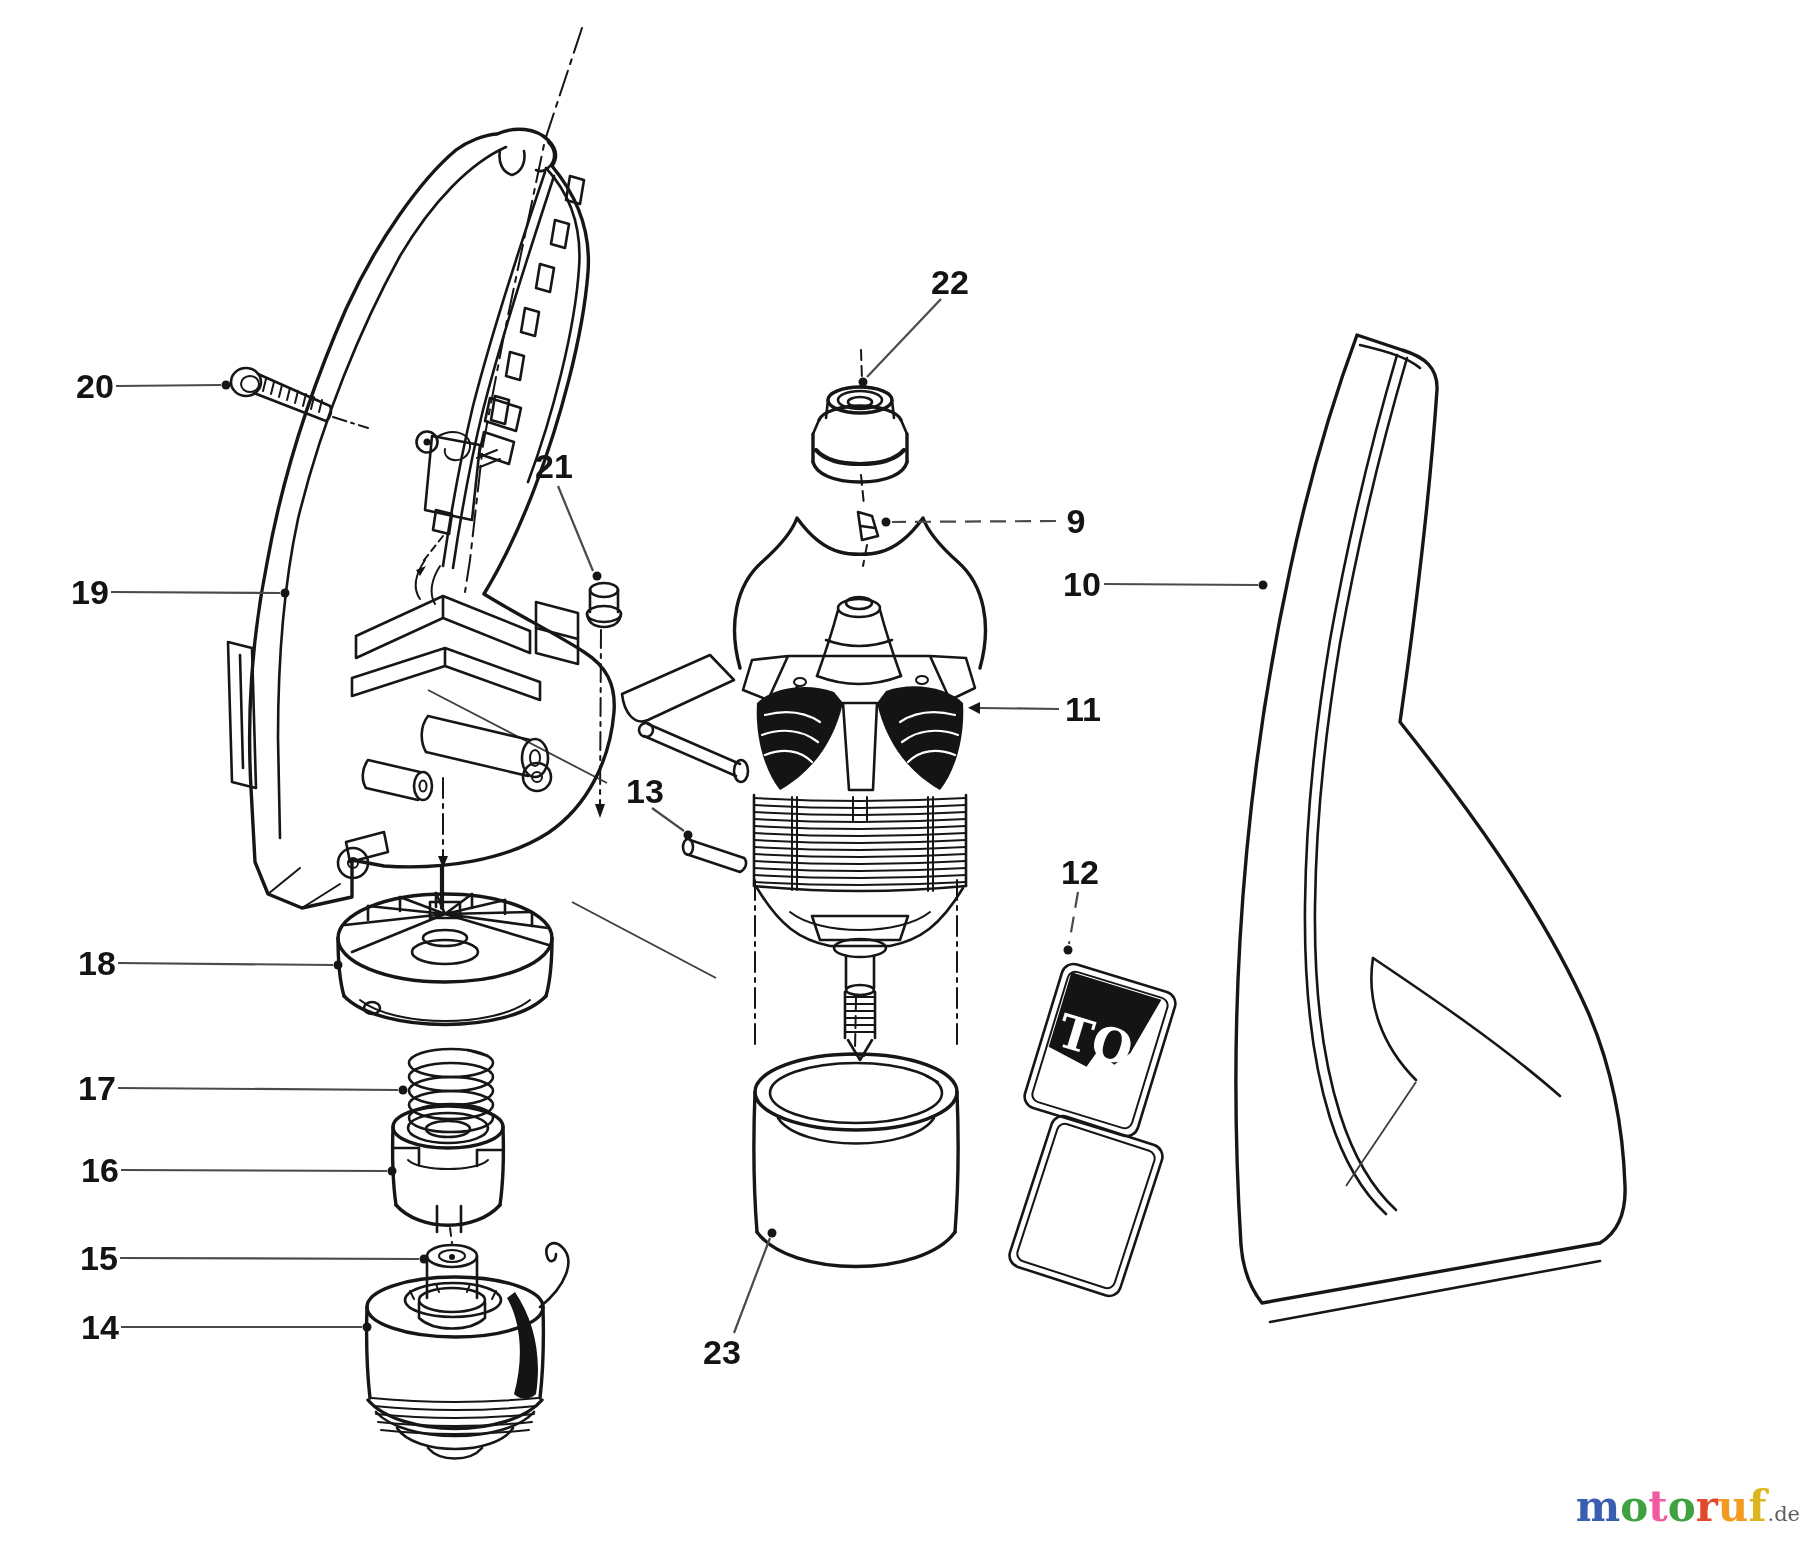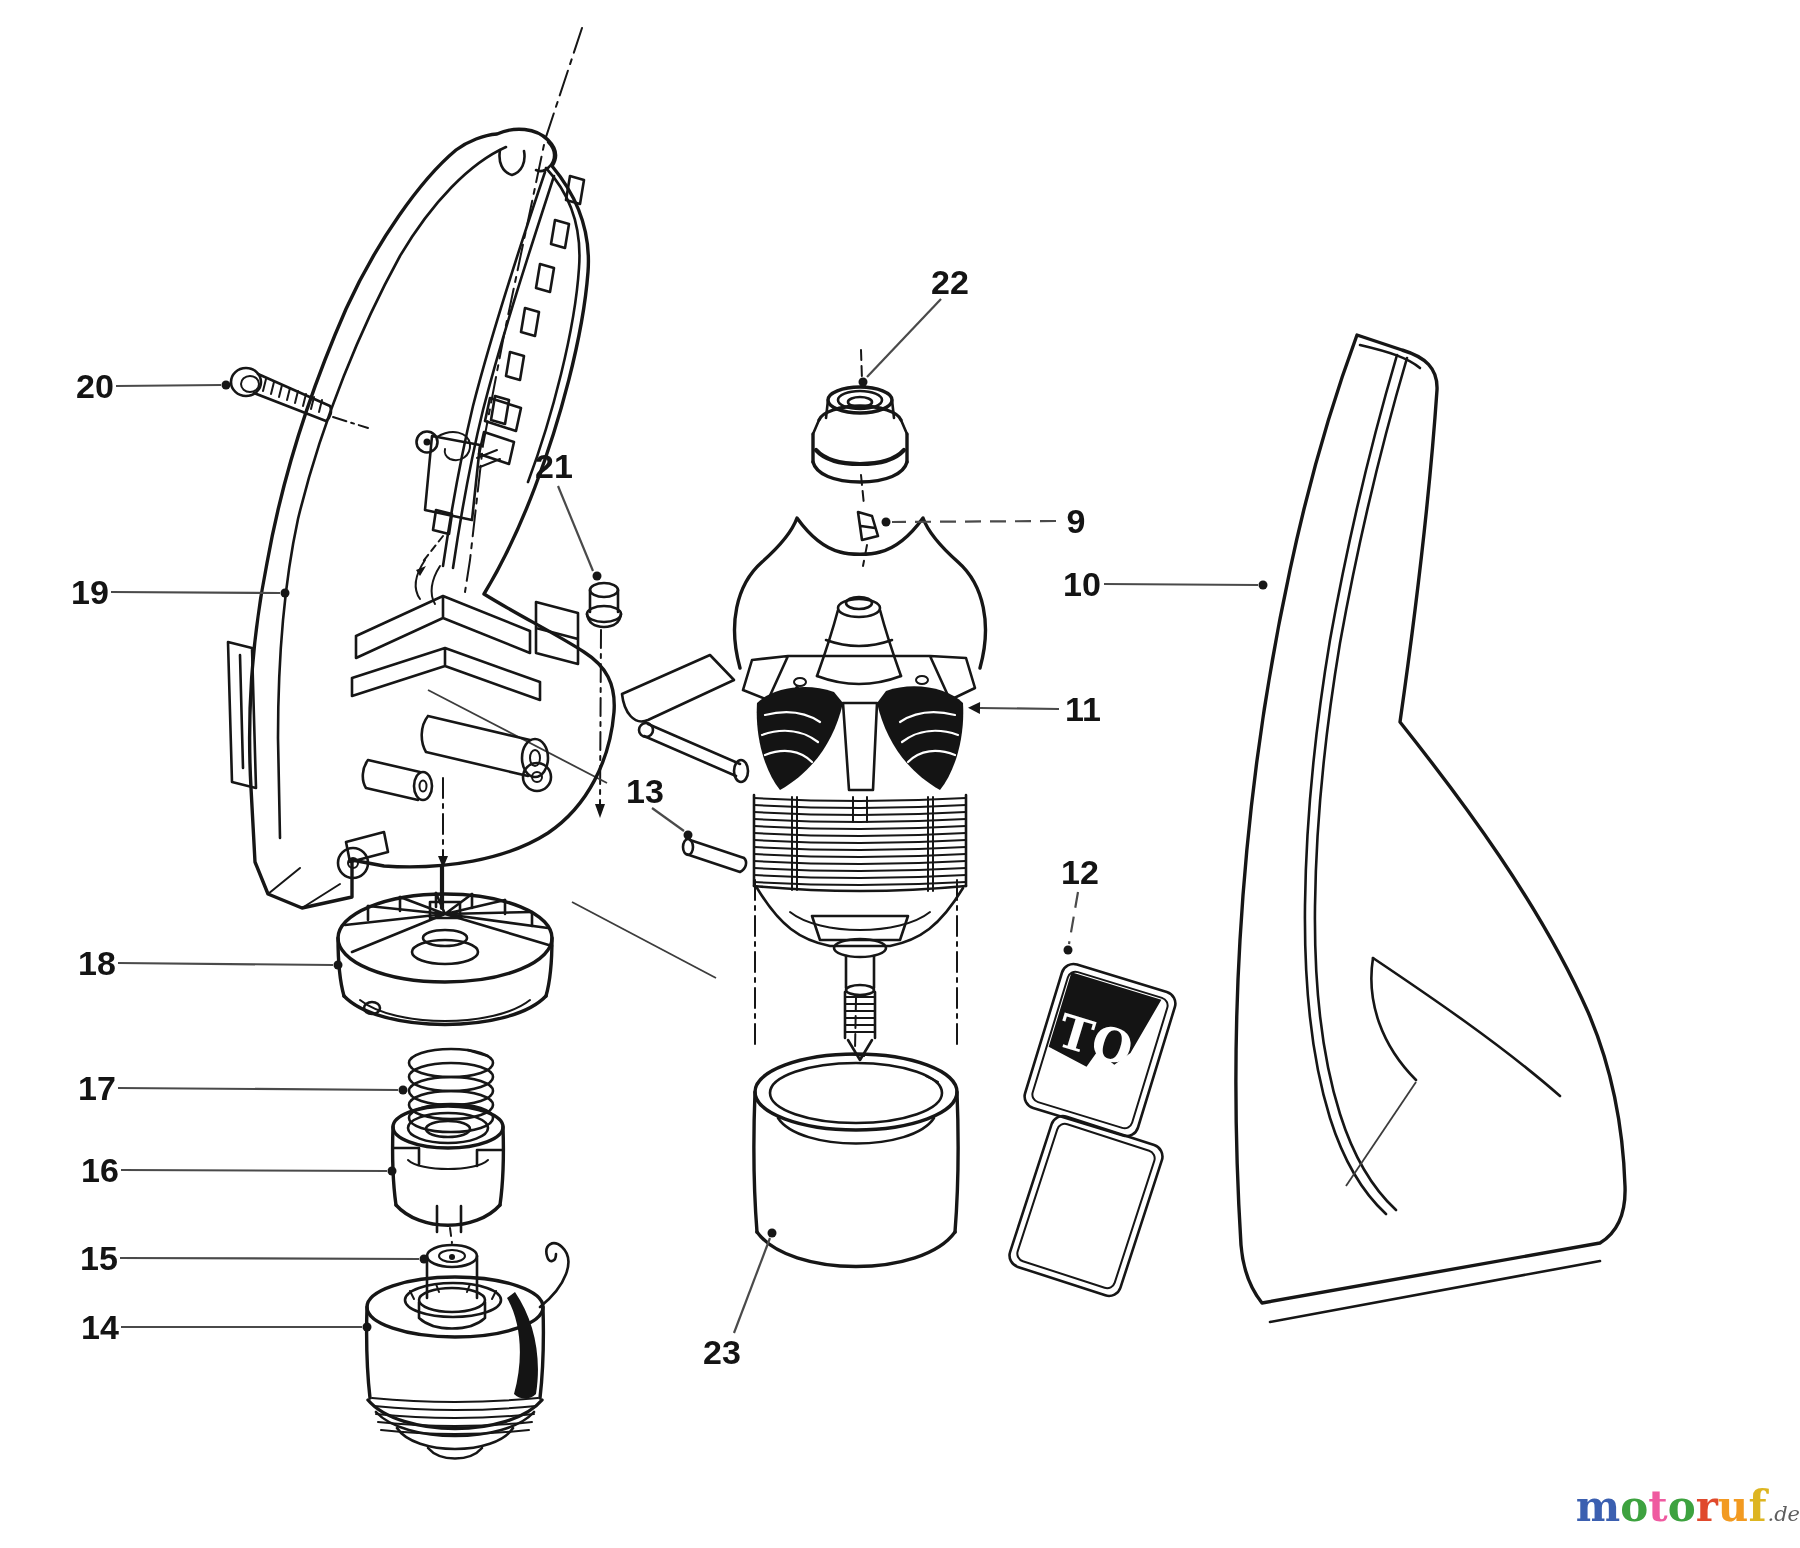--- a/index.html
+++ b/index.html
@@ -346,15 +346,15 @@
 </svg>
 
 <div id="logo">
       <span class="lt" style="color: rgb(59, 95, 176);">m</span>
       <span class="lt" style="color: rgb(61, 162, 63);">o</span>
       <span class="lt" style="color: rgb(239, 90, 160);">t</span>
       <span class="lt" style="color: rgb(61, 162, 63);">o</span>
       <span class="lt" style="color: rgb(224, 73, 44);">r</span>
       <span class="lt" style="color: rgb(242, 154, 33);">u</span>
       <span class="lt" style="color: rgb(221, 181, 33);">f</span>
-      <span class="sfx" style="color: rgb(94, 94, 94); font-style: italic;">.de</span>
+      <span class="sfx" style="color: rgb(94, 94, 94);">.de</span>
     </div>
 </div>
 
 </body></html>

